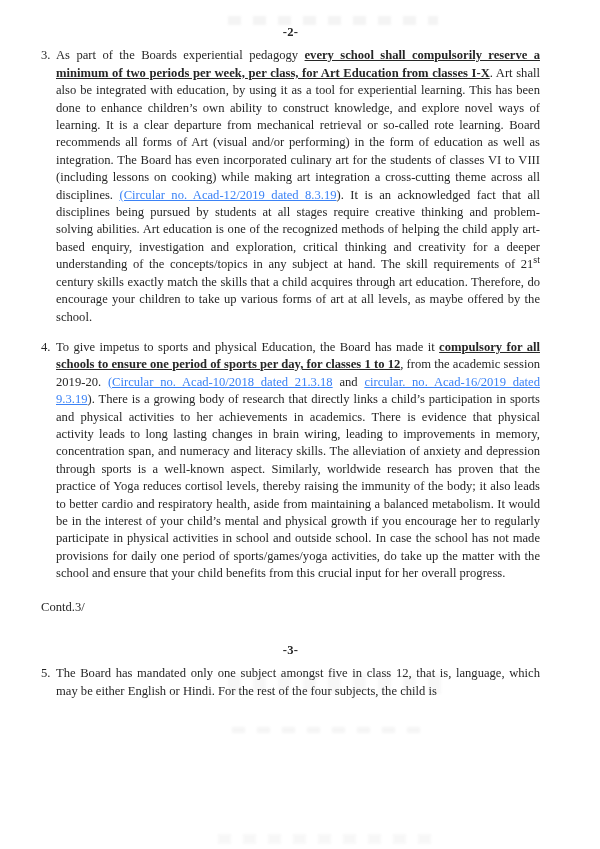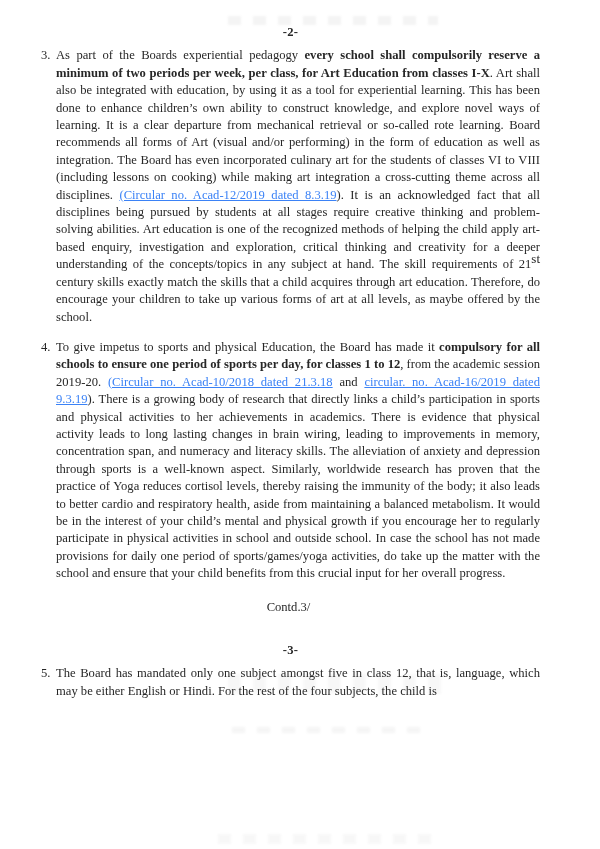--- a/index.html
+++ b/index.html
@@ -19,24 +19,24 @@
   .pagenum{
     text-align:center;
     font-weight:bold;
     margin:0 0 6px 0;
     letter-spacing:0.3px;
   }
   .pagenum.second{margin-top:26px;margin-bottom:6px;}
   .item{display:flex;margin:0 0 13px 0;}
   .num{flex:0 0 15px;}
   .para{flex:1;margin:0;text-align:justify;text-justify:inter-word;}
-  .para strong{font-weight:bold;}
+  .para strong{font-weight:bold;text-decoration:underline;}
   .para a{color:#3b82f6;text-decoration:underline;cursor:pointer;}
-  .para sup{font-size:13px;line-height:0;vertical-align:super;margin-top:8px;}
-  .contd{text-align:center;margin:16px 4px 0 0;}
+  .para sup{font-size:10px;line-height:0;vertical-align:super;margin-top:8px;}
+  .contd{text-align:left;margin:16px 4px 0 0;}
   
   .ghost{
     position:absolute;
     pointer-events:none;
     opacity:0.45;
     filter:blur(1.2px);
     background:repeating-linear-gradient(90deg,
       rgba(120,120,120,0.18) 0 13px,
       rgba(0,0,0,0) 13px 25px);
   }

